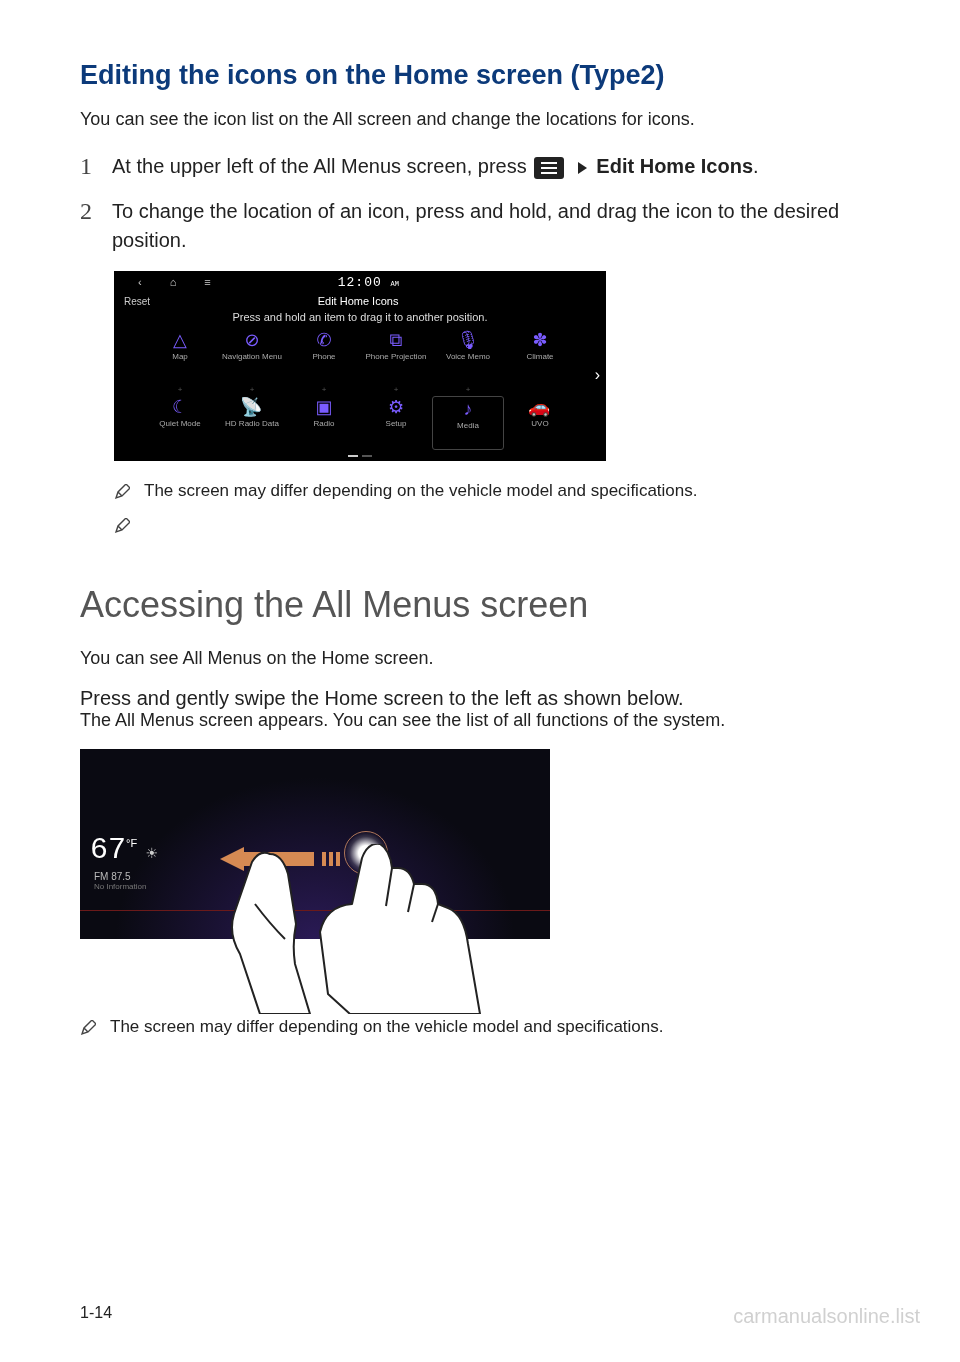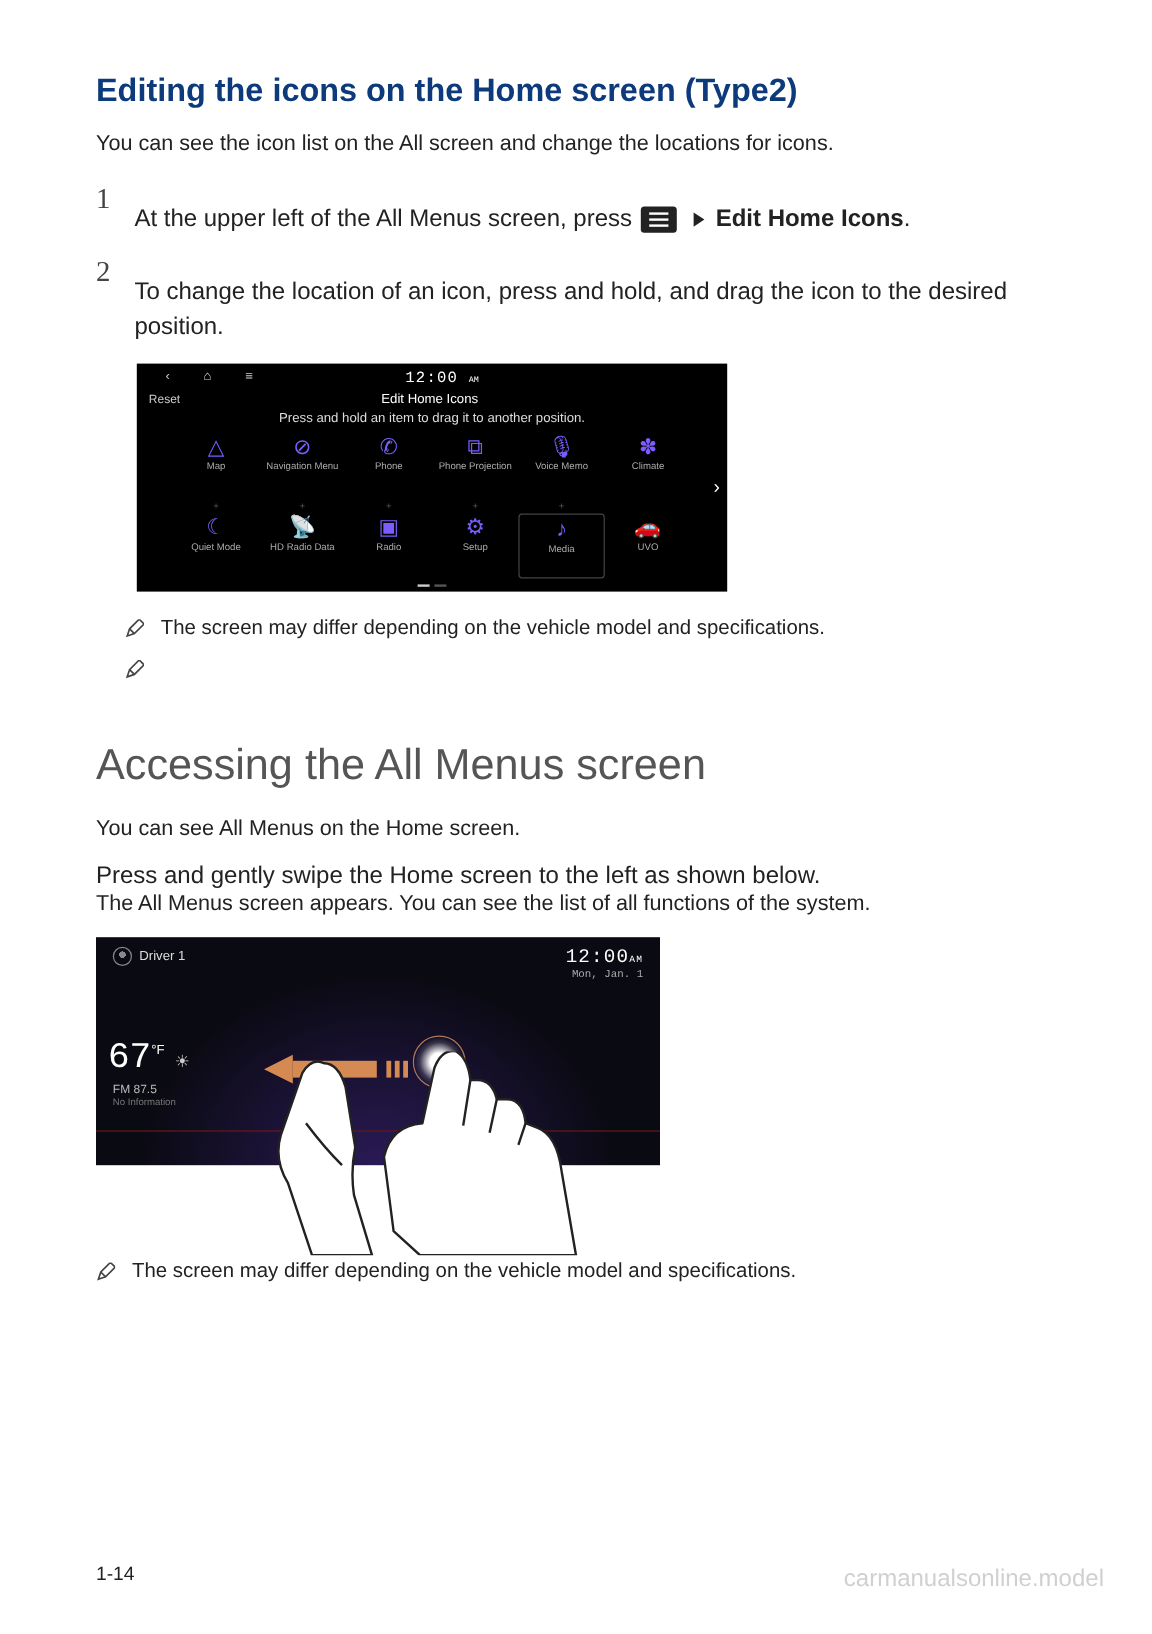--- a/index.html
+++ b/index.html
@@ -32,21 +32,20 @@
     font-size: 24px;
     color: #444;
     font-weight: 400;
     line-height: 1.2;
     min-width: 18px;
   }
   .step-text {
     font-size: 20px;
     line-height: 1.45;
     flex: 1;
-    margin-top: 16px;
   }
   .icon-menu {
     display: inline-flex;
     align-items: center;
     justify-content: center;
     width: 30px;
     height: 22px;
     background: #222;
     border-radius: 3px;
     vertical-align: middle;
@@ -173,21 +172,21 @@
   .shot1 .media-box {
     border: 1px solid #444;
     border-radius: 3px;
     padding: 1px 2px;
   }
 
   
   .note {
     display: flex;
     gap: 14px;
-    margin: 0 0 14px 24px;
+    margin: 0 0 14px 34px;
     font-size: 17px;
     align-items: flex-start;
   }
   .note-icon {
     width: 16px;
     height: 16px;
     flex-shrink: 0;
     margin-top: 3px;
   }
 
@@ -451,30 +450,20 @@
     </svg>
 </div>
 
 <div class="h2">Accessing the All Menus screen</div>
 <div class="p18">You can see All Menus on the Home screen.</div>
 <div class="p20">Press and gently swipe the Home screen to the left as shown below.</div>
 <div class="p18">The All Menus screen appears. You can see the list of all functions of the system.</div>
 
 <div class="shot2">
   <div class="screen">
-    <div class="topbar2">
-      <div class="driver">
-        <span class="avatar"></span>
-        <span>Driver 1</span>
-      </div>
-      <div class="time2">
-        <div class="t"><span>12:00</span><span class="ampm">AM</span></div>
-        <div class="d">Mon, Jan. 1</div>
-      </div>
-    </div>
     <div class="temp">
       <span class="tv">67</span><span class="tu">°F</span>
       <span class="wx">☀</span>
     </div>
     <div class="radio">
       <div>FM 87.5</div>
       <div class="info">No Information</div>
     </div>
     <div class="redline"></div>
     <div class="redup">▴</div>
@@ -505,13 +494,13 @@
 </div>
 
 <div class="note" style="margin-left:0;">
   <svg class="note-icon pencil" viewBox="0 0 16 16">
       <path d="M2 14 L4 8 L12 0 L16 4 L8 12 L2 14 Z M4 8 L8 12"></path>
     </svg>
   <div>The screen may differ depending on the vehicle model and specifications.</div>
 </div>
 
 <div class="page-num">1-14</div>
-<div class="watermark">carmanualsonline.model</div>
+<div class="watermark">carmanualsonline.list</div>
 
 </body></html>

